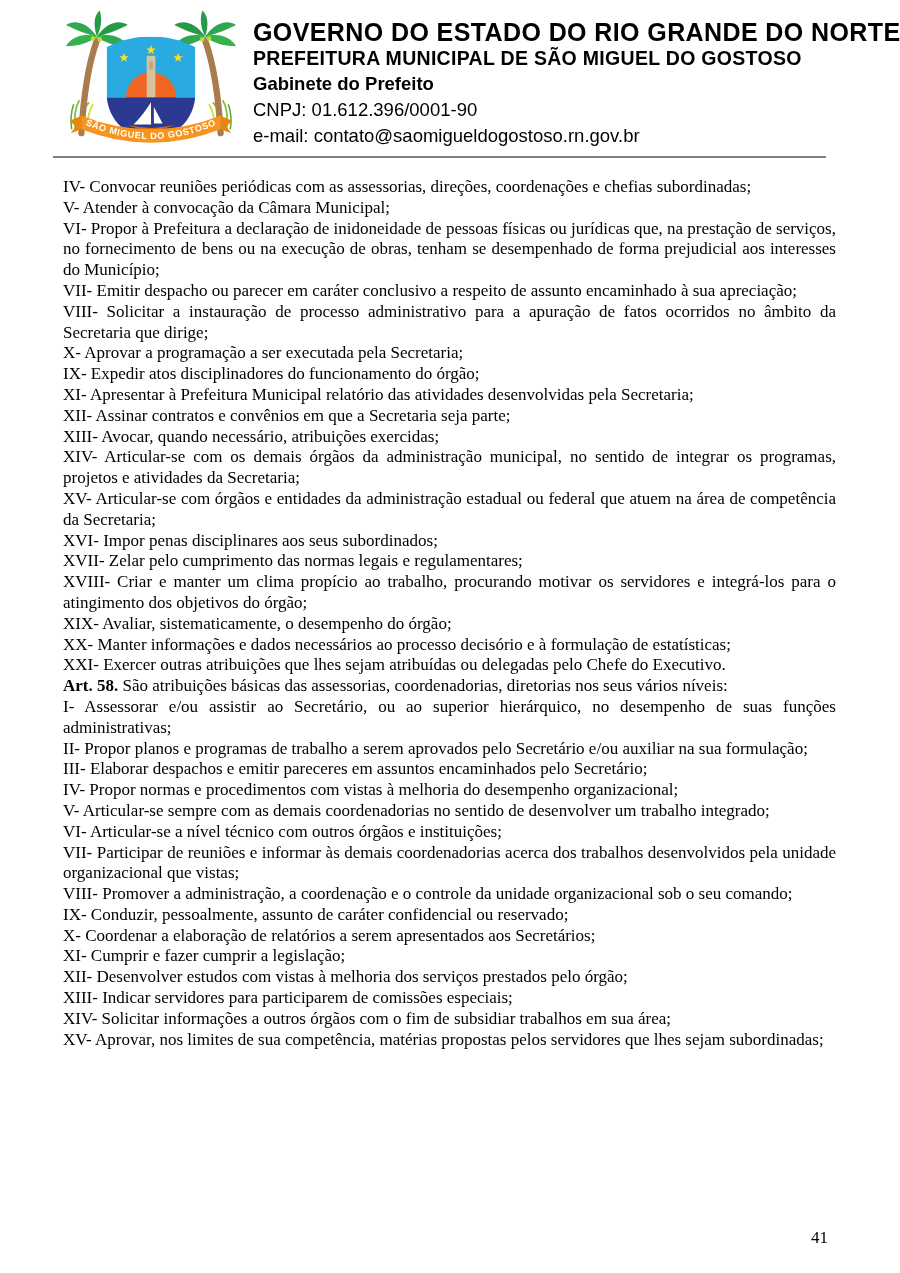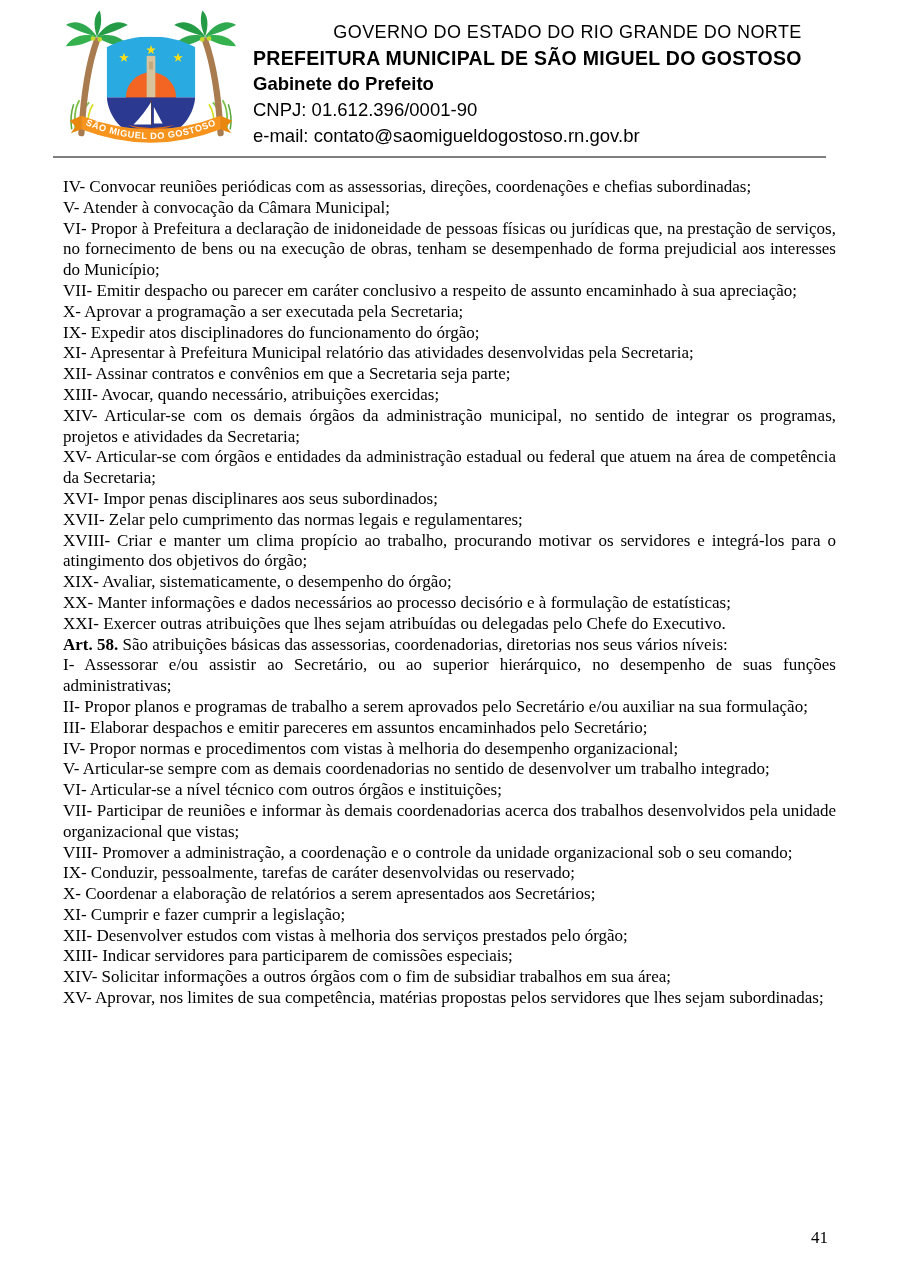--- a/index.html
+++ b/index.html
@@ -2,21 +2,21 @@
 <html><head>
 <meta charset="utf-8">
 <style>
   html,body{margin:0;padding:0;background:#fff;}
   .page{position:relative;width:900px;height:1273px;background:#ffffff;overflow:hidden;
         font-family:"Liberation Serif", serif;color:#000;}
   
   .logo{position:absolute;left:64px;top:5px;width:174px;height:152px;}
   .header-text{position:absolute;left:253px;top:19px;font-family:"Liberation Sans", sans-serif;
                line-height:26px;white-space:nowrap;}
-  .h-line1{font-size:18px;font-weight:normal;letter-spacing:0.4px;text-align:right;}
+  .h-line1{font-size:25px;font-weight:bold;letter-spacing:0.4px;text-align:right;}
   .h-line2{font-size:19.5px;font-weight:bold;letter-spacing:0.3px;}
   .h-line3{font-size:18.5px;font-weight:bold;}
   .h-line4{font-size:18.5px;}
   .h-line5{font-size:18.5px;}
   .rule{position:absolute;left:53px;top:156px;width:773px;height:0;
         border-top:2px solid #7f7f7f;}
   
   .body-text{position:absolute;left:63px;top:177px;width:773px;
              font-size:17px;line-height:20.8px;text-align:justify;}
   .body-text p{margin:0;padding:0;}
@@ -93,20 +93,21 @@
 
   <div class="rule"></div>
 
   <div class="body-text">
 
     <div>
         <p>IV- Convocar reuniões periódicas com as assessorias, direções, coordenações e chefias subordinadas;</p>
         <p>V- Atender à convocação da Câmara Municipal;</p>
         <p>VI- Propor à Prefeitura a declaração de inidoneidade de pessoas físicas ou jurídicas que, na prestação de serviços, no fornecimento de bens ou na execução de obras, tenham se desempenhado de forma prejudicial aos interesses do Município;</p>
         <p>VII- Emitir despacho ou parecer em caráter conclusivo a respeito de assunto encaminhado à sua apreciação;</p>
+        <p>VIII- Solicitar a instauração de processo administrativo para a apuração de fatos ocorridos no âmbito da Secretaria que dirige;</p>
         <p>X- Aprovar a programação a ser executada pela Secretaria;</p>
         <p>IX- Expedir atos disciplinadores do funcionamento do órgão;</p>
         <p>XI- Apresentar à Prefeitura Municipal relatório das atividades desenvolvidas pela Secretaria;</p>
         <p>XII- Assinar contratos e convênios em que a Secretaria seja parte;</p>
         <p>XIII- Avocar, quando necessário, atribuições exercidas;</p>
         <p>XIV- Articular-se com os demais órgãos da administração municipal, no sentido de integrar os programas, projetos e atividades da Secretaria;</p>
         <p>XV- Articular-se com órgãos e entidades da administração estadual ou federal que atuem na área de competência da Secretaria;</p>
         <p>XVI- Impor penas disciplinares aos seus subordinados;</p>
         <p>XVII- Zelar pelo cumprimento das normas legais e regulamentares;</p>
         <p>XVIII- Criar e manter um clima propício ao trabalho, procurando motivar os servidores e integrá-los para o atingimento dos objetivos do órgão;</p>
@@ -120,21 +121,21 @@
 
     <div>
         <p>I- Assessorar e/ou assistir ao Secretário, ou ao superior hierárquico, no desempenho de suas funções administrativas;</p>
         <p>II- Propor planos e programas de trabalho a serem aprovados pelo Secretário e/ou auxiliar na sua formulação;</p>
         <p>III- Elaborar despachos e emitir pareceres em assuntos encaminhados pelo Secretário;</p>
         <p>IV- Propor normas e procedimentos com vistas à melhoria do desempenho organizacional;</p>
         <p>V- Articular-se sempre com as demais coordenadorias no sentido de desenvolver um trabalho integrado;</p>
         <p>VI- Articular-se a nível técnico com outros órgãos e instituições;</p>
         <p>VII- Participar de reuniões e informar às demais coordenadorias acerca dos trabalhos desenvolvidos pela unidade organizacional que vistas;</p>
         <p>VIII- Promover a administração, a coordenação e o controle da unidade organizacional sob o seu comando;</p>
-        <p>IX- Conduzir, pessoalmente, tarefas de caráter desenvolvidas ou reservado;</p>
+        <p>IX- Conduzir, pessoalmente, assunto de caráter confidencial ou reservado;</p>
         <p>X- Coordenar a elaboração de relatórios a serem apresentados aos Secretários;</p>
         <p>XI- Cumprir e fazer cumprir a legislação;</p>
         <p>XII- Desenvolver estudos com vistas à melhoria dos serviços prestados pelo órgão;</p>
         <p>XIII- Indicar servidores para participarem de comissões especiais;</p>
         <p>XIV- Solicitar informações a outros órgãos com o fim de subsidiar trabalhos em sua área;</p>
         <p>XV- Aprovar, nos limites de sua competência, matérias propostas pelos servidores que lhes sejam subordinadas;</p>
       </div>
 
   </div>
 

